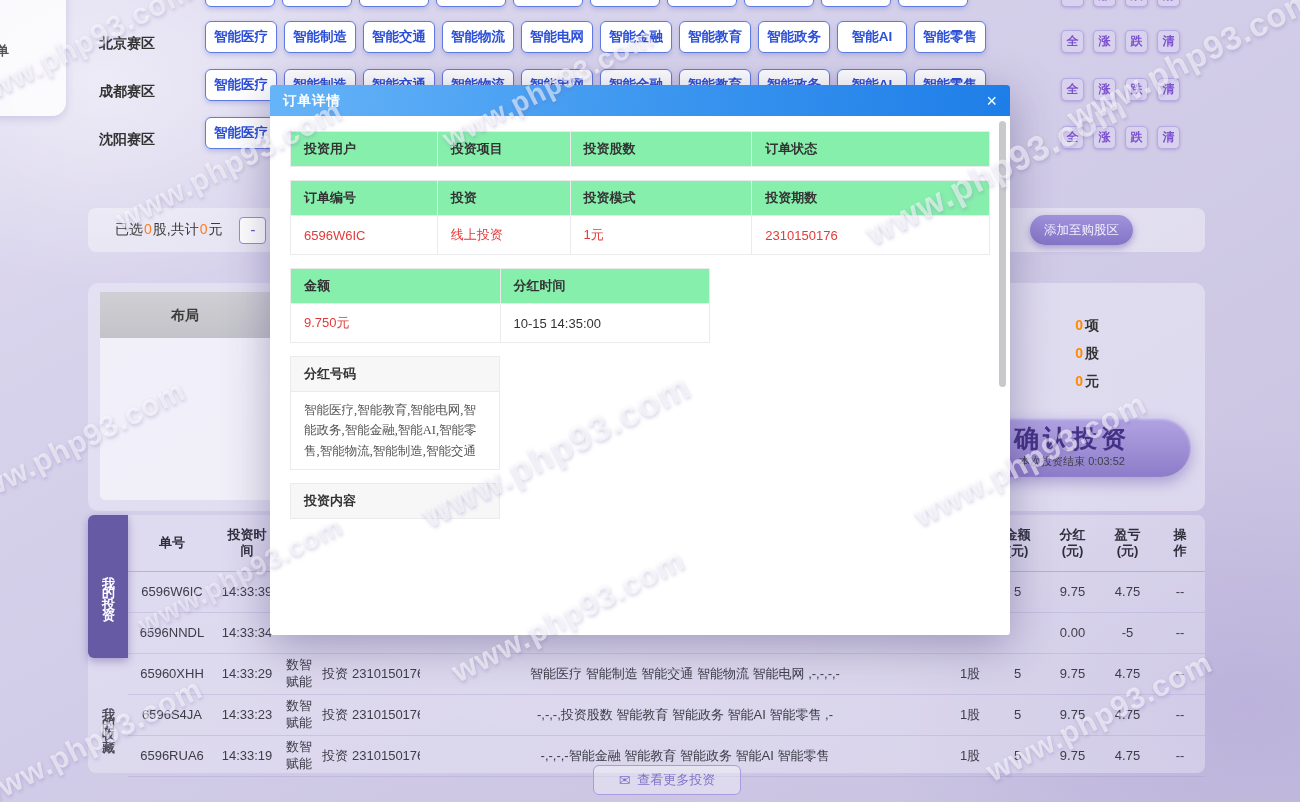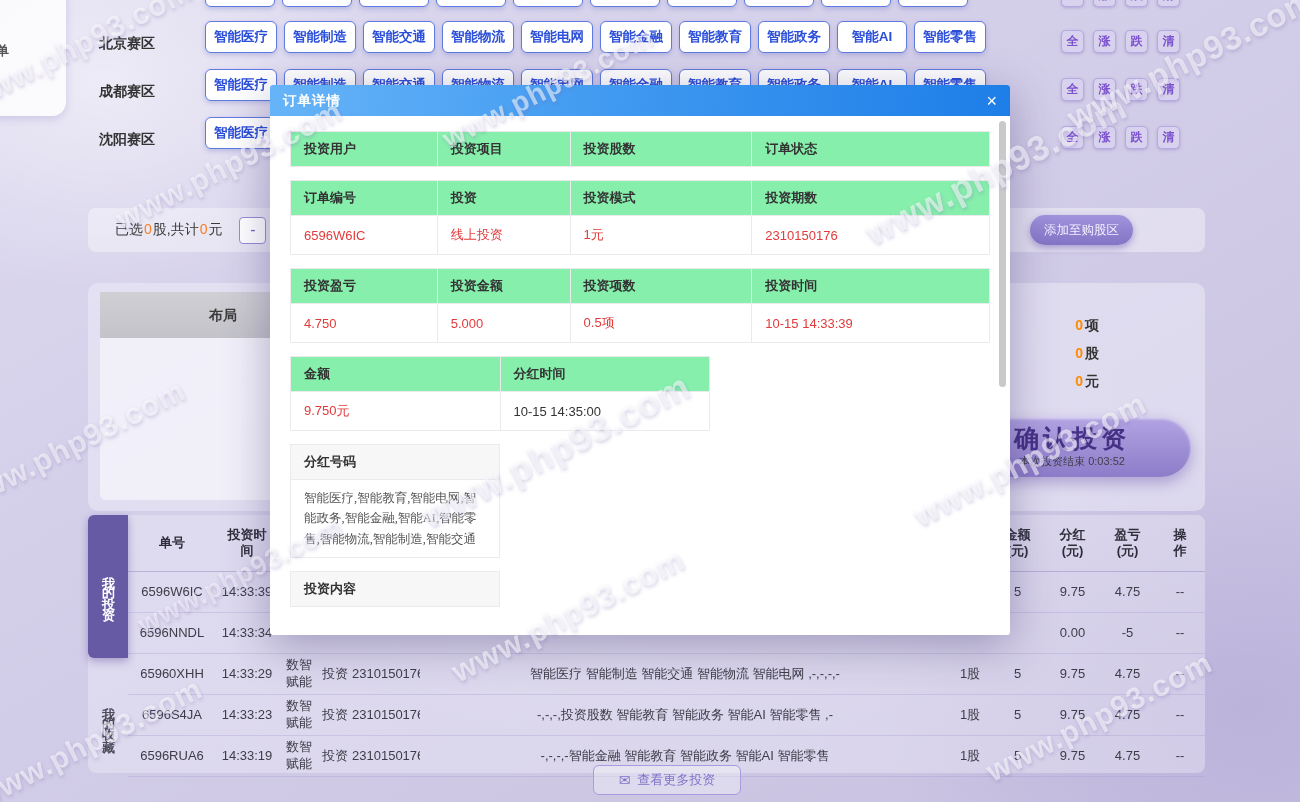--- a/index.html
+++ b/index.html
@@ -25,21 +25,21 @@
   .zr0{top:-25px;} .zr1{top:21px;} .zr2{top:69px;} .zr3{top:117px;}
   
   .select-bar{position:absolute;left:88px;top:208px;width:1117px;height:44px;display:flex;align-items:center;background:rgba(255,255,255,.38);border-radius:8px;box-sizing:border-box;}
   .select-text{margin-left:27px;font-size:14px;font-weight:400;color:#3a3a3a;}
   .select-text .num{color:#ff7c1f;padding:0 1px;}
   .minus-btn{margin-left:17px;width:27px;height:27px;background:#fff;border:1px solid #9a8ad6;border-radius:4px;color:#6f5ec5;font-size:16px;line-height:1;}
   .add-btn{margin-left:auto;margin-right:72px;height:30px;padding:0 14px;border:none;border-radius:15px;background:linear-gradient(180deg,#a193dc,#8474c6);color:#f3f0ff;font-size:12.5px;box-shadow:0 3px 7px rgba(95,75,170,.45);}
   
   .layout-panel{position:absolute;left:88px;top:283px;width:1117px;height:228px;background:rgba(240,237,250,.5);border-radius:10px;}
   .tabbar{position:absolute;left:12px;top:9px;width:835px;height:46px;background:linear-gradient(180deg,#d7d7db,#c7c7cd);border-radius:5px 5px 0 0;display:flex;}
-  .tab{width:170px;text-align:center;line-height:46px;font-size:14px;font-weight:700;color:#3b3b3b;border-right:1px solid #b9b9bf;background:linear-gradient(180deg,#cfcfd4,#c3c3c9);cursor:pointer;padding-left:38px;}
+  .tab{width:170px;text-align:center;line-height:46px;font-size:14px;font-weight:700;color:#3b3b3b;border-right:1px solid #b9b9bf;background:linear-gradient(180deg,#cfcfd4,#c3c3c9);cursor:pointer;}
   .tab-body{position:absolute;left:12px;top:55px;width:835px;height:162px;background:rgba(255,255,255,.5);border-radius:0 0 5px 5px;}
   .stats{position:absolute;right:106px;top:34px;text-align:right;font-size:14px;font-weight:700;}
   .stat{margin-bottom:10px;}
   .stat-num{color:#ff8a00;}
   .stat-unit{color:#333;margin-left:2px;}
   .confirm-btn{position:absolute;left:865px;top:134px;width:238px;height:60px;border:none;border-radius:30px;background:linear-gradient(180deg,#b2a4e3,#8d7cc9);box-shadow:0 6px 14px rgba(100,80,170,.4), inset 0 2px 3px rgba(255,255,255,.55);display:flex;flex-direction:column;align-items:center;justify-content:center;}
   .confirm-title{font-size:25px;font-weight:700;color:#443184;letter-spacing:4px;line-height:1.1;}
   .confirm-caption{font-size:11px;color:#3f3f4a;margin-top:1px;}
   
   .invest-section{position:absolute;left:88px;top:515px;width:1117px;height:258px;background:rgba(238,235,249,.42);border-radius:8px;}
@@ -329,42 +329,20 @@
           <th>投资期数</th>
         </tr>
         <tr>
           <td class="red">6596W6IC</td>
           <td class="red">线上投资</td>
           <td class="red">1元</td>
           <td class="red">2310150176</td>
         </tr>
       </tbody>
     </table>
-    <table class="m-table">
-      <colgroup>
-          <col style="width:21%">
-          <col style="width:19%">
-          <col style="width:26%">
-          <col style="width:34%">
-        </colgroup>
-      <tbody>
-        <tr>
-          <th>投资盈亏</th>
-          <th>投资金额</th>
-          <th>投资项数</th>
-          <th>投资时间</th>
-        </tr>
-        <tr>
-          <td class="red">4.750</td>
-          <td class="red">5.000</td>
-          <td class="red">0.5项</td>
-          <td class="red">10-15 14:33:39</td>
-        </tr>
-      </tbody>
-    </table>
     <table class="m-table w2">
       <colgroup>
           <col style="width:50%">
           <col style="width:50%">
         </colgroup>
       <tbody>
         <tr>
           <th>金额</th>
           <th>分红时间</th>
         </tr>

